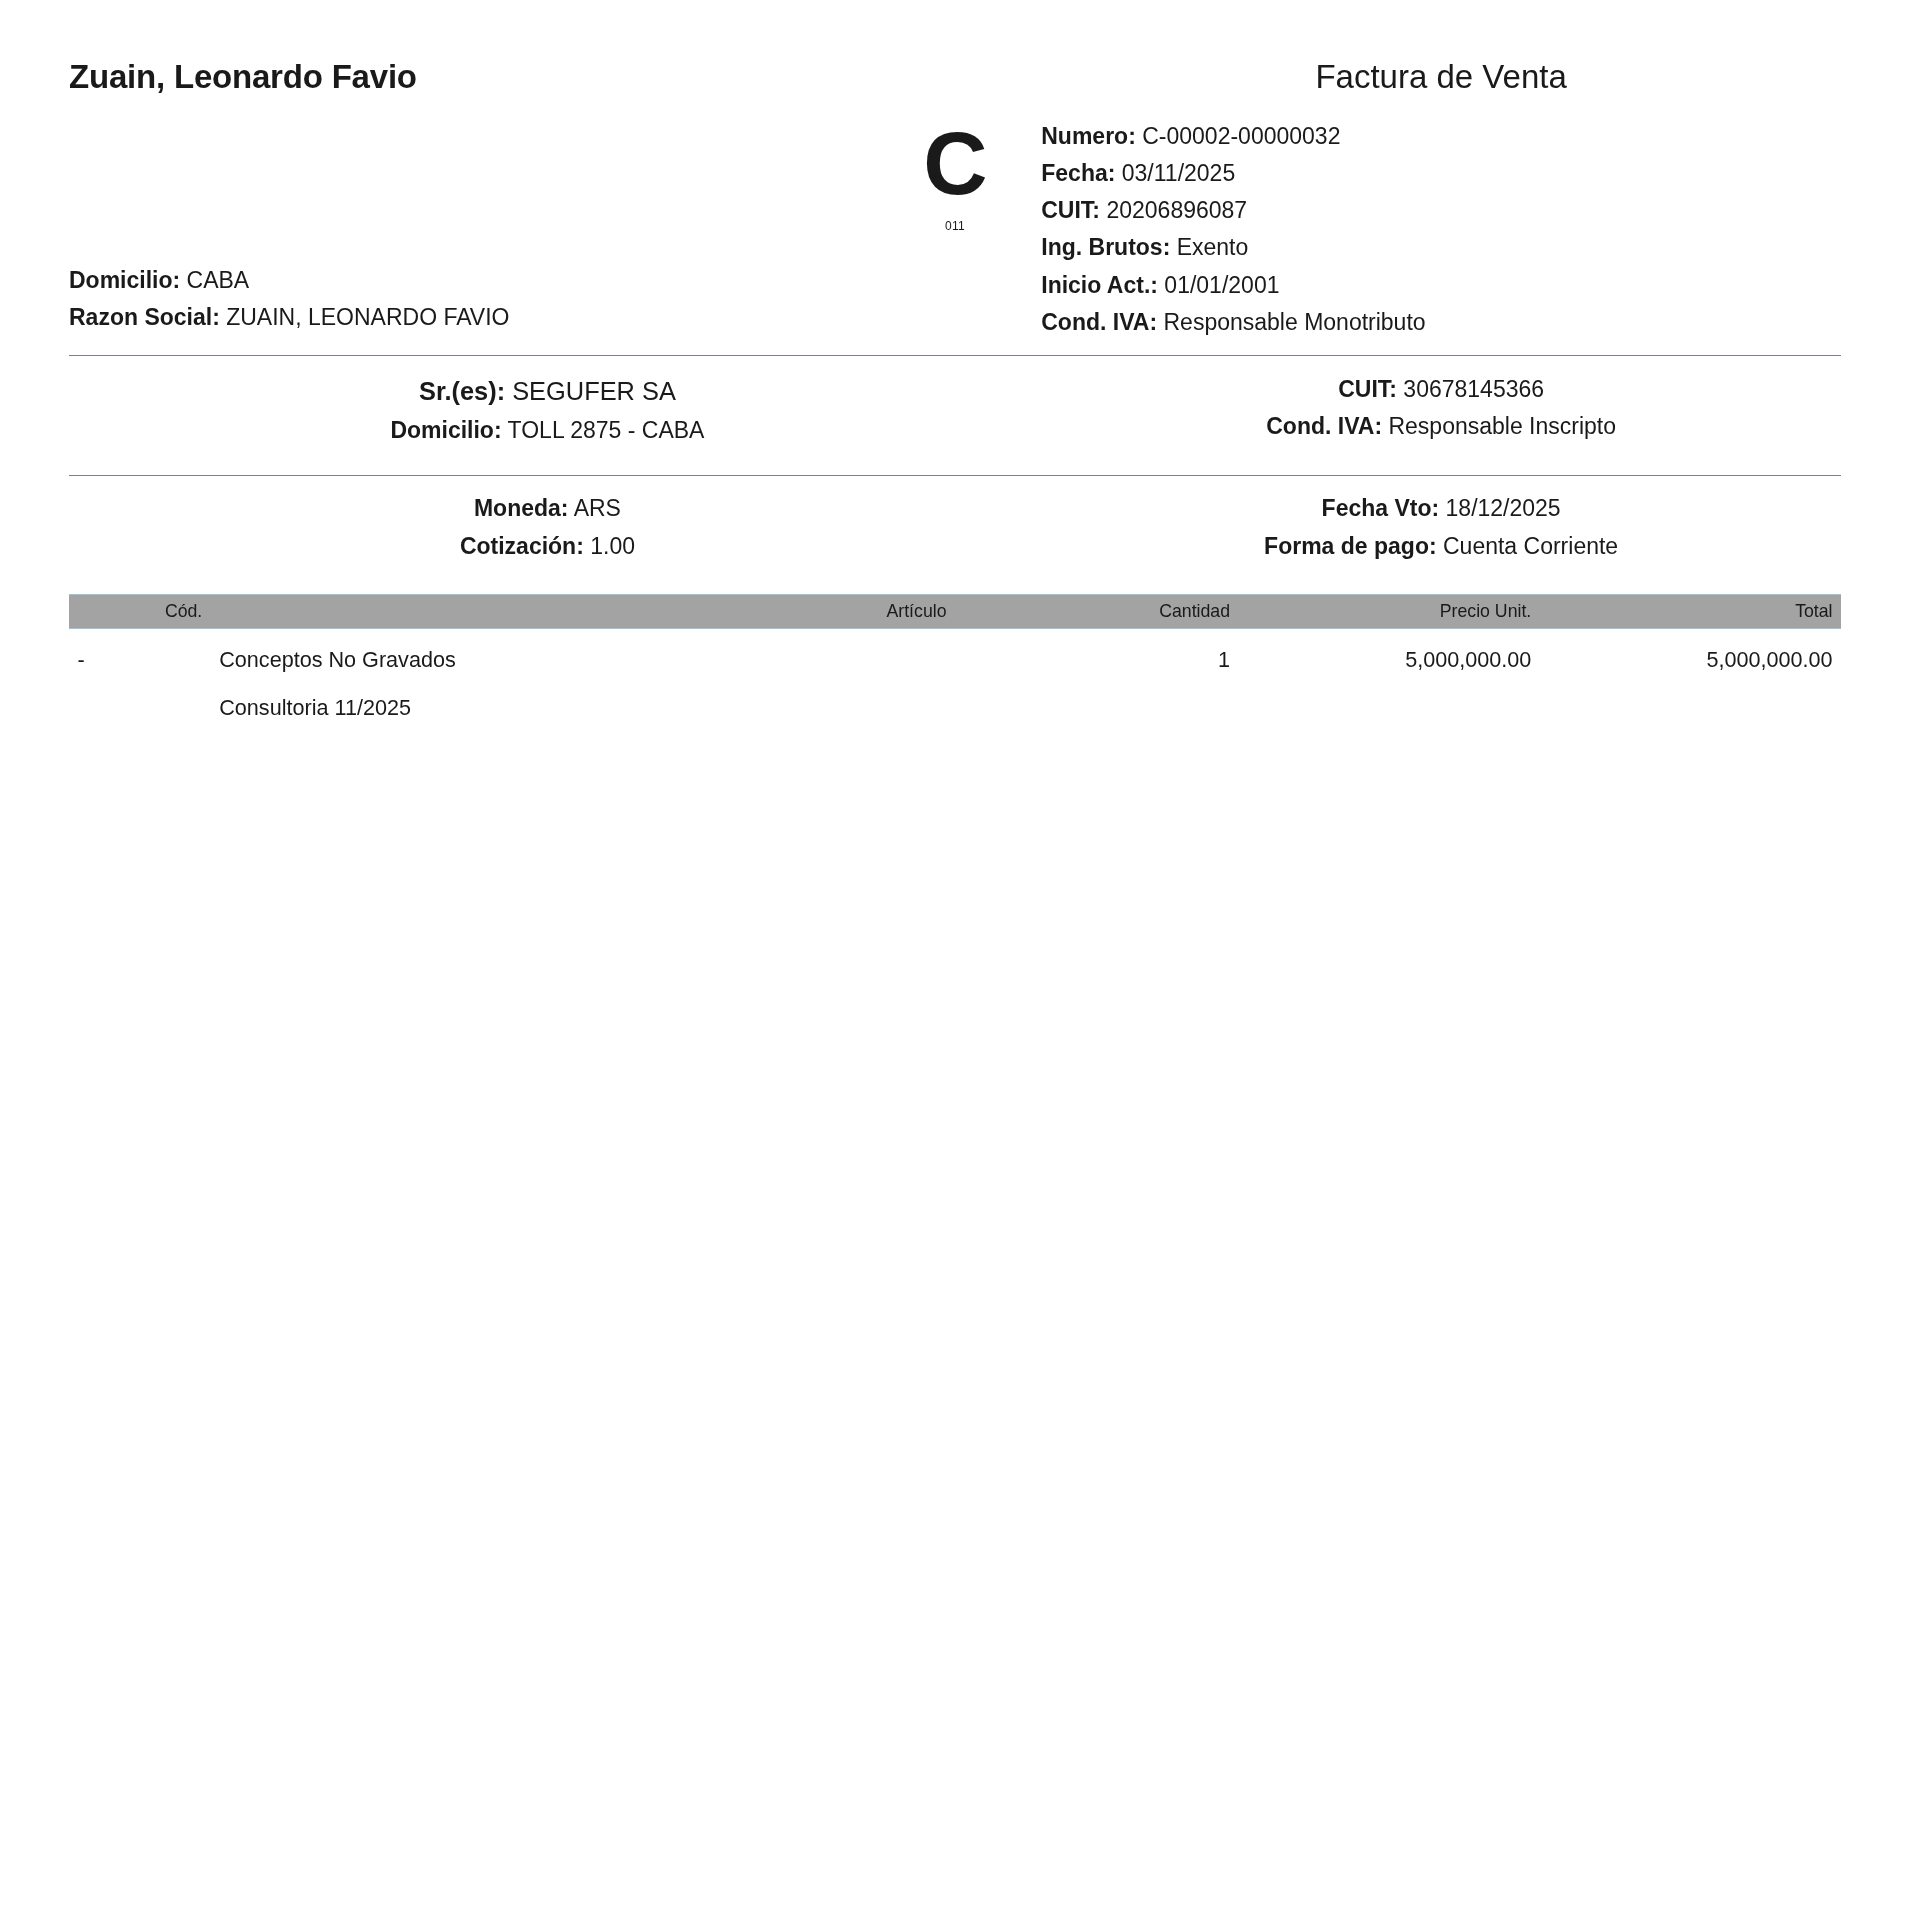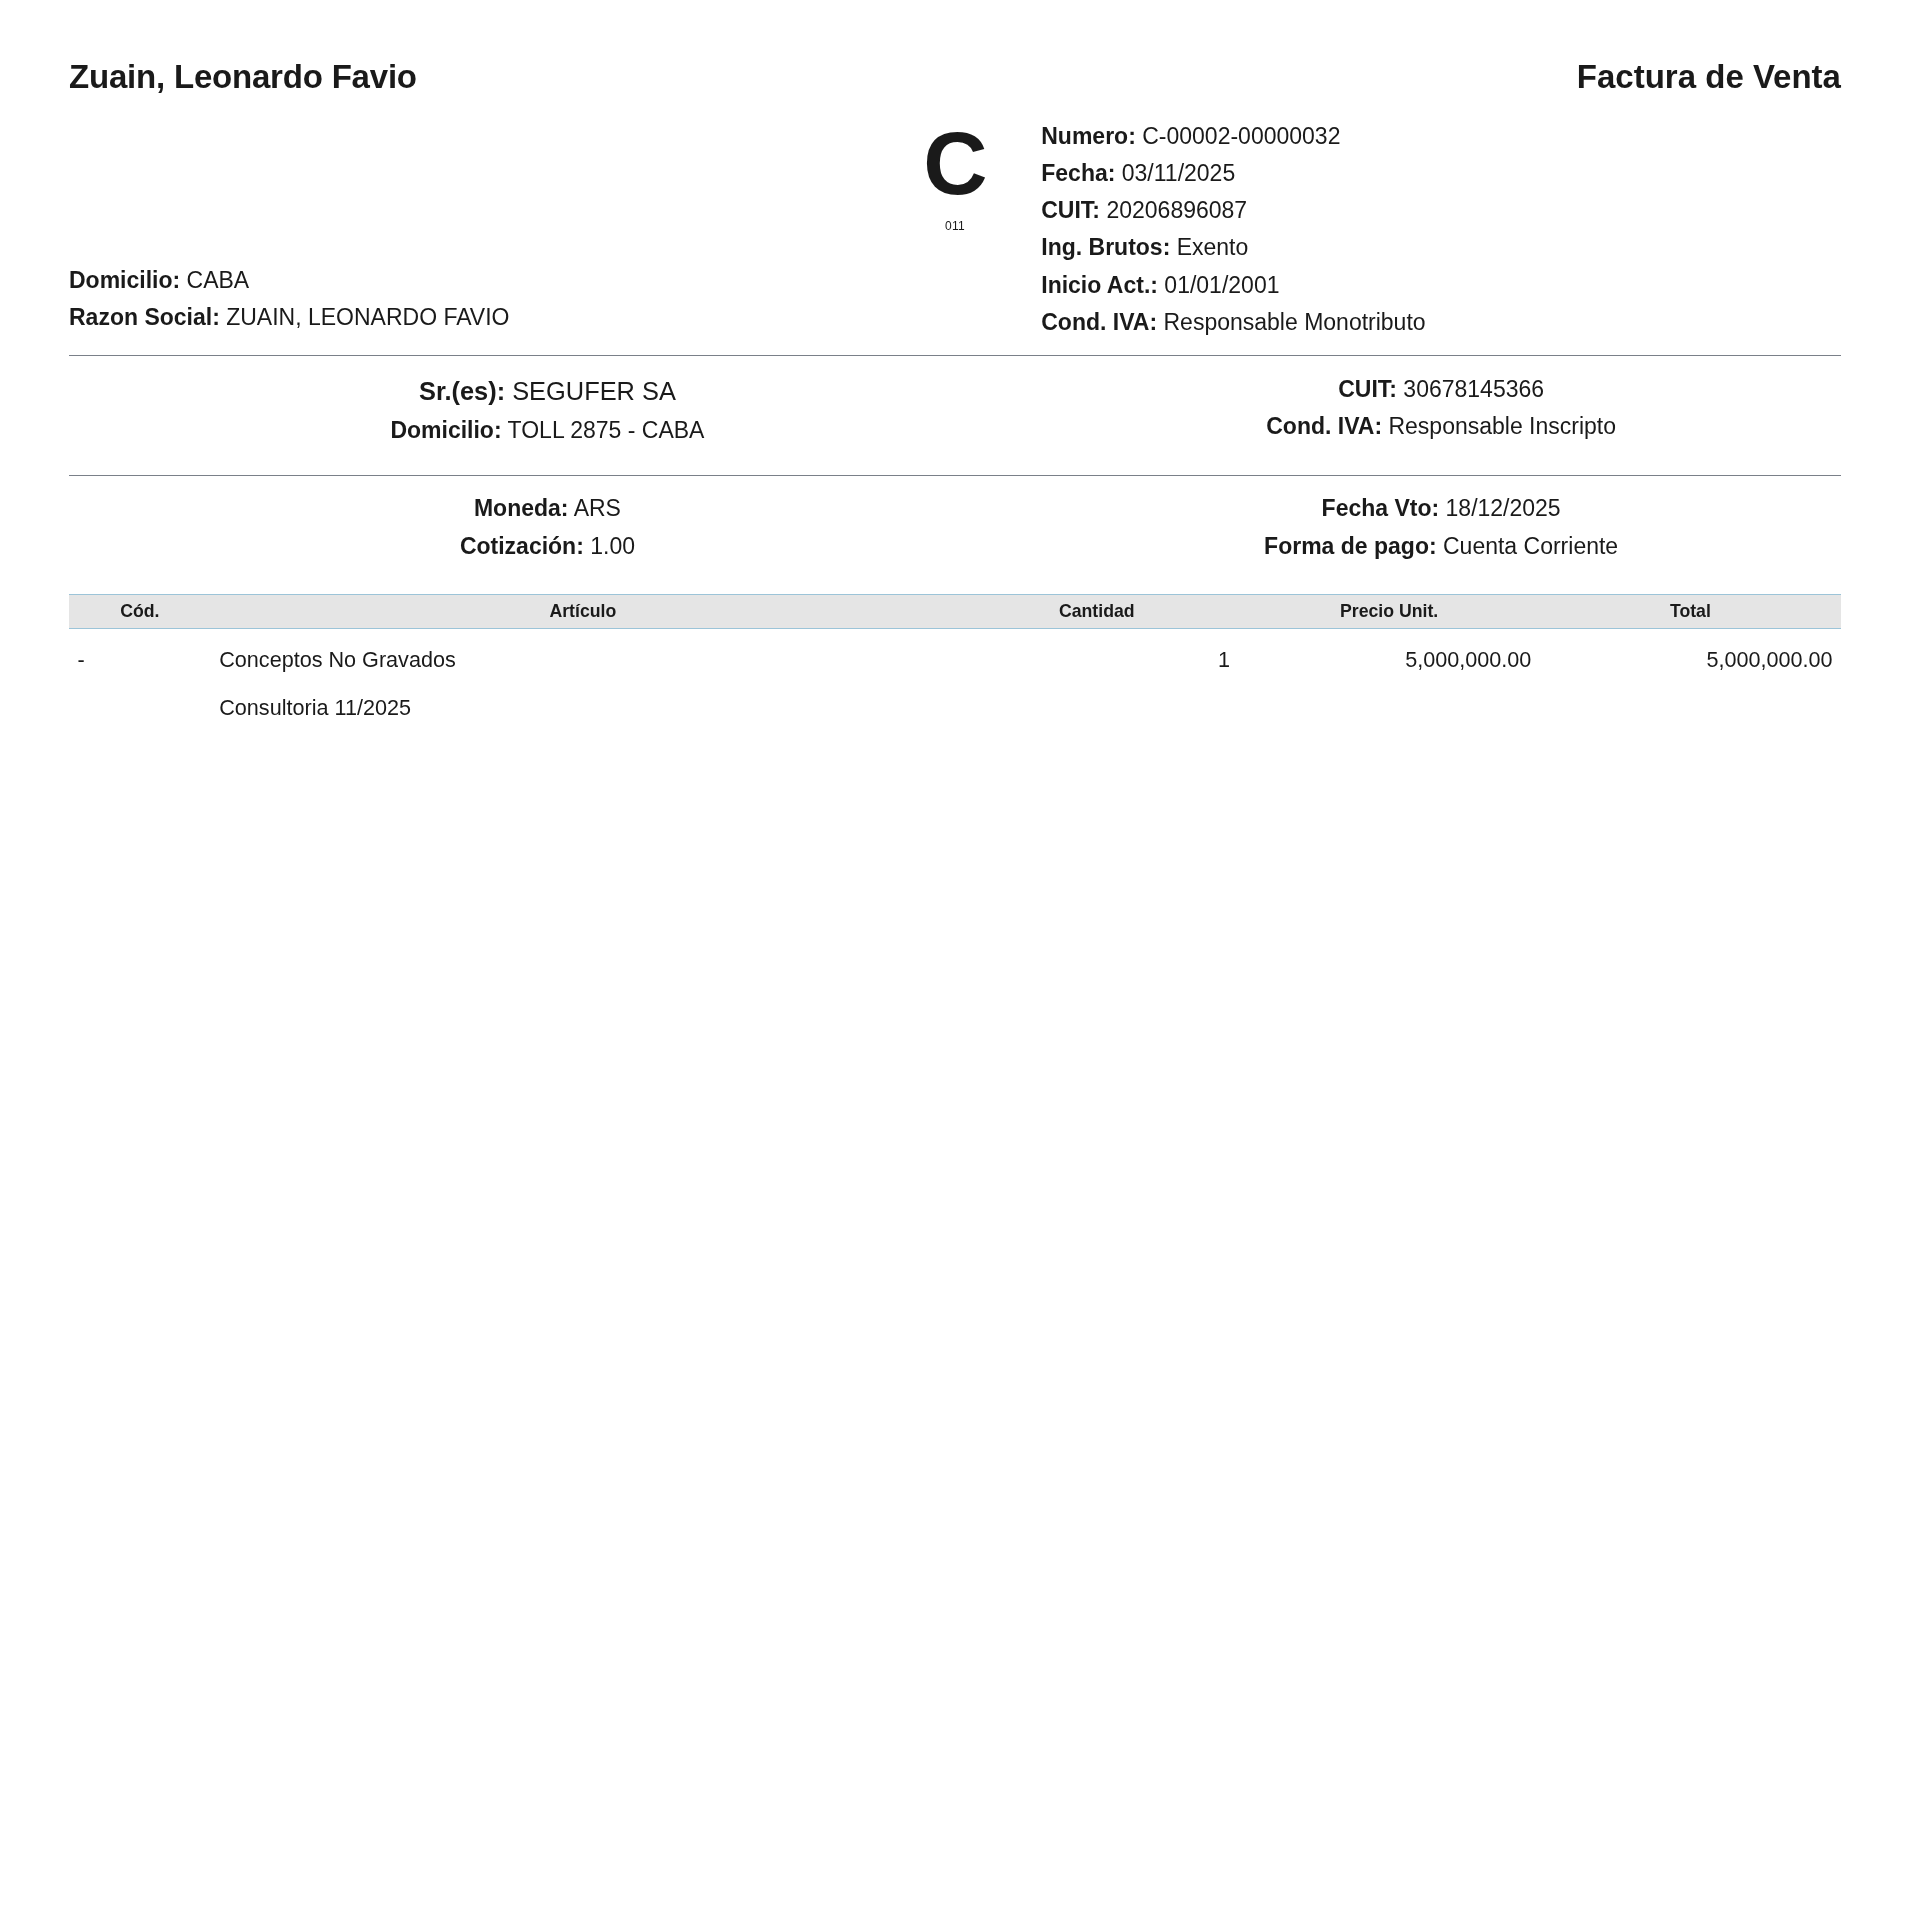--- a/index.html
+++ b/index.html
@@ -44,22 +44,22 @@
     line-height: 0.9;
     letter-spacing: -0.8px;
   }
   .letter-code {
     font-size: 12px;
     margin-top: 16px;
     letter-spacing: 0.2px;
   }
   .doc-title {
     font-size: 33px;
-    font-weight: bold;
-    text-align: right;
+    font-weight: normal;
+    text-align: center;
   }
   .kv { font-size: 23px; line-height: 1.62; }
   .kv b { font-weight: bold; }
 
   .issuer-block {
     margin-top: 166px;
     font-size: 23px;
     line-height: 1.62;
   }
   .doc-meta { margin-top: 21.6px; }
@@ -78,27 +78,27 @@
   .section .col-r { width: 46%; padding-left: 15.4px; font-size: 23px; line-height: 1.62; }
   .big-name { font-size: 25.4px; }
 
   
   .items {
     width: 100%;
     border-collapse: collapse;
     margin-top: 17.7px;
   }
   .items thead th {
-    background: #e5e5e5;
+    background: #a3a3a3;
     border-top: 1.2px solid #9cc4d8;
     border-bottom: 1.2px solid #9cc4d8;
     font-size: 17.7px;
-    font-weight: bold;
+    font-weight: normal;
     padding: 6.2px 8.5px;
-    text-align: center;
+    text-align: right;
     white-space: nowrap;
   }
   .items tbody td {
     font-size: 21.6px;
     padding: 17.7px 8.5px 3.9px 8.5px;
     vertical-align: top;
   }
   .ta-r { text-align: right; }
   .col-cod { width: 8%; }
   .col-art { width: 42%; }

